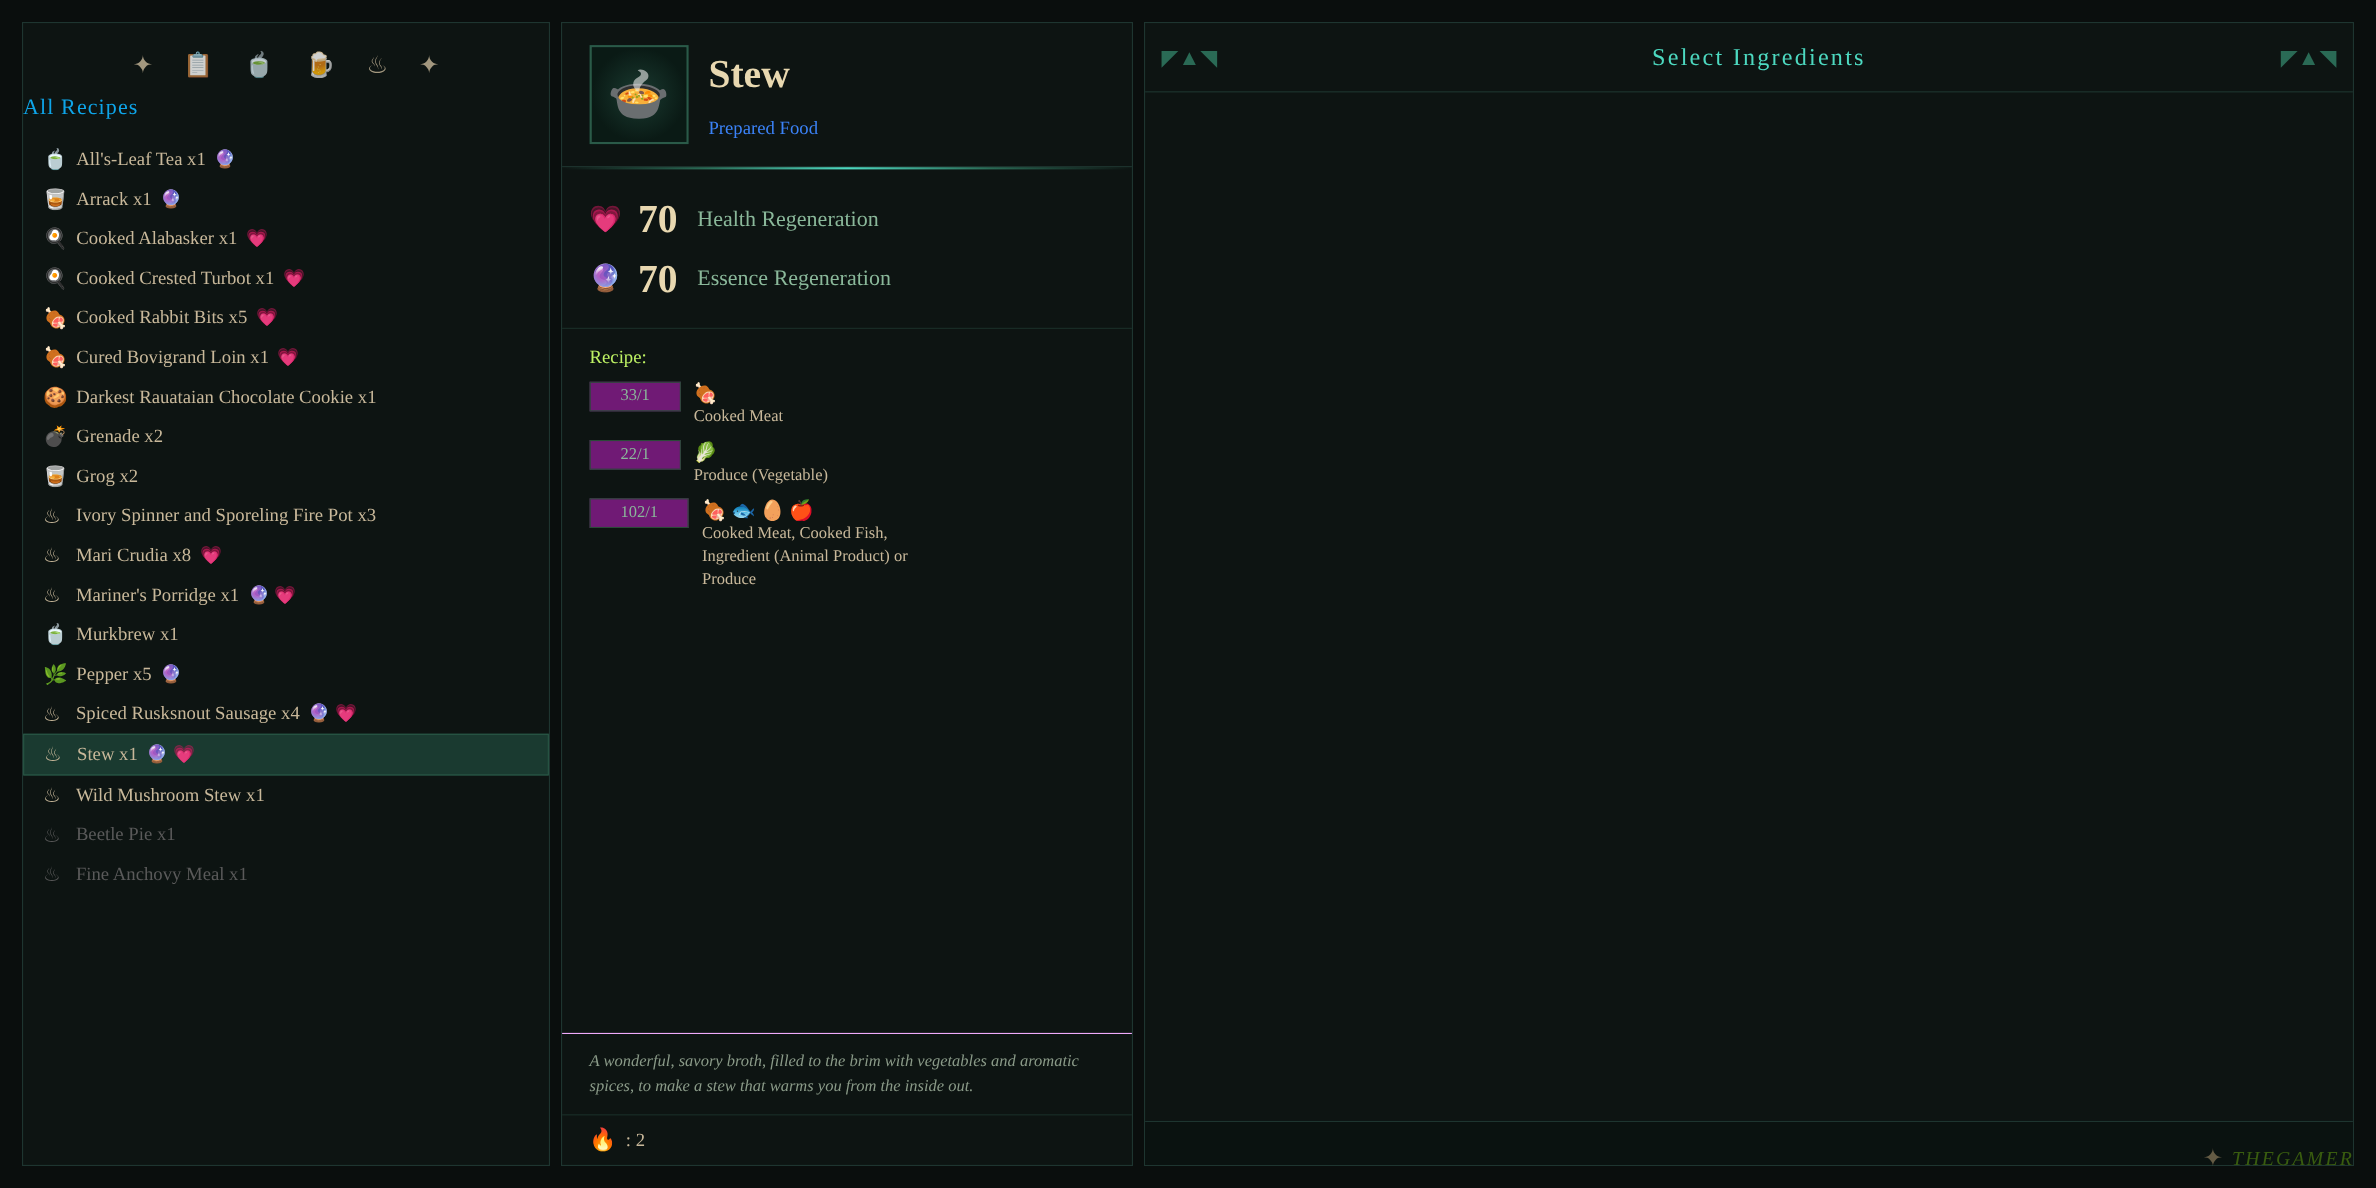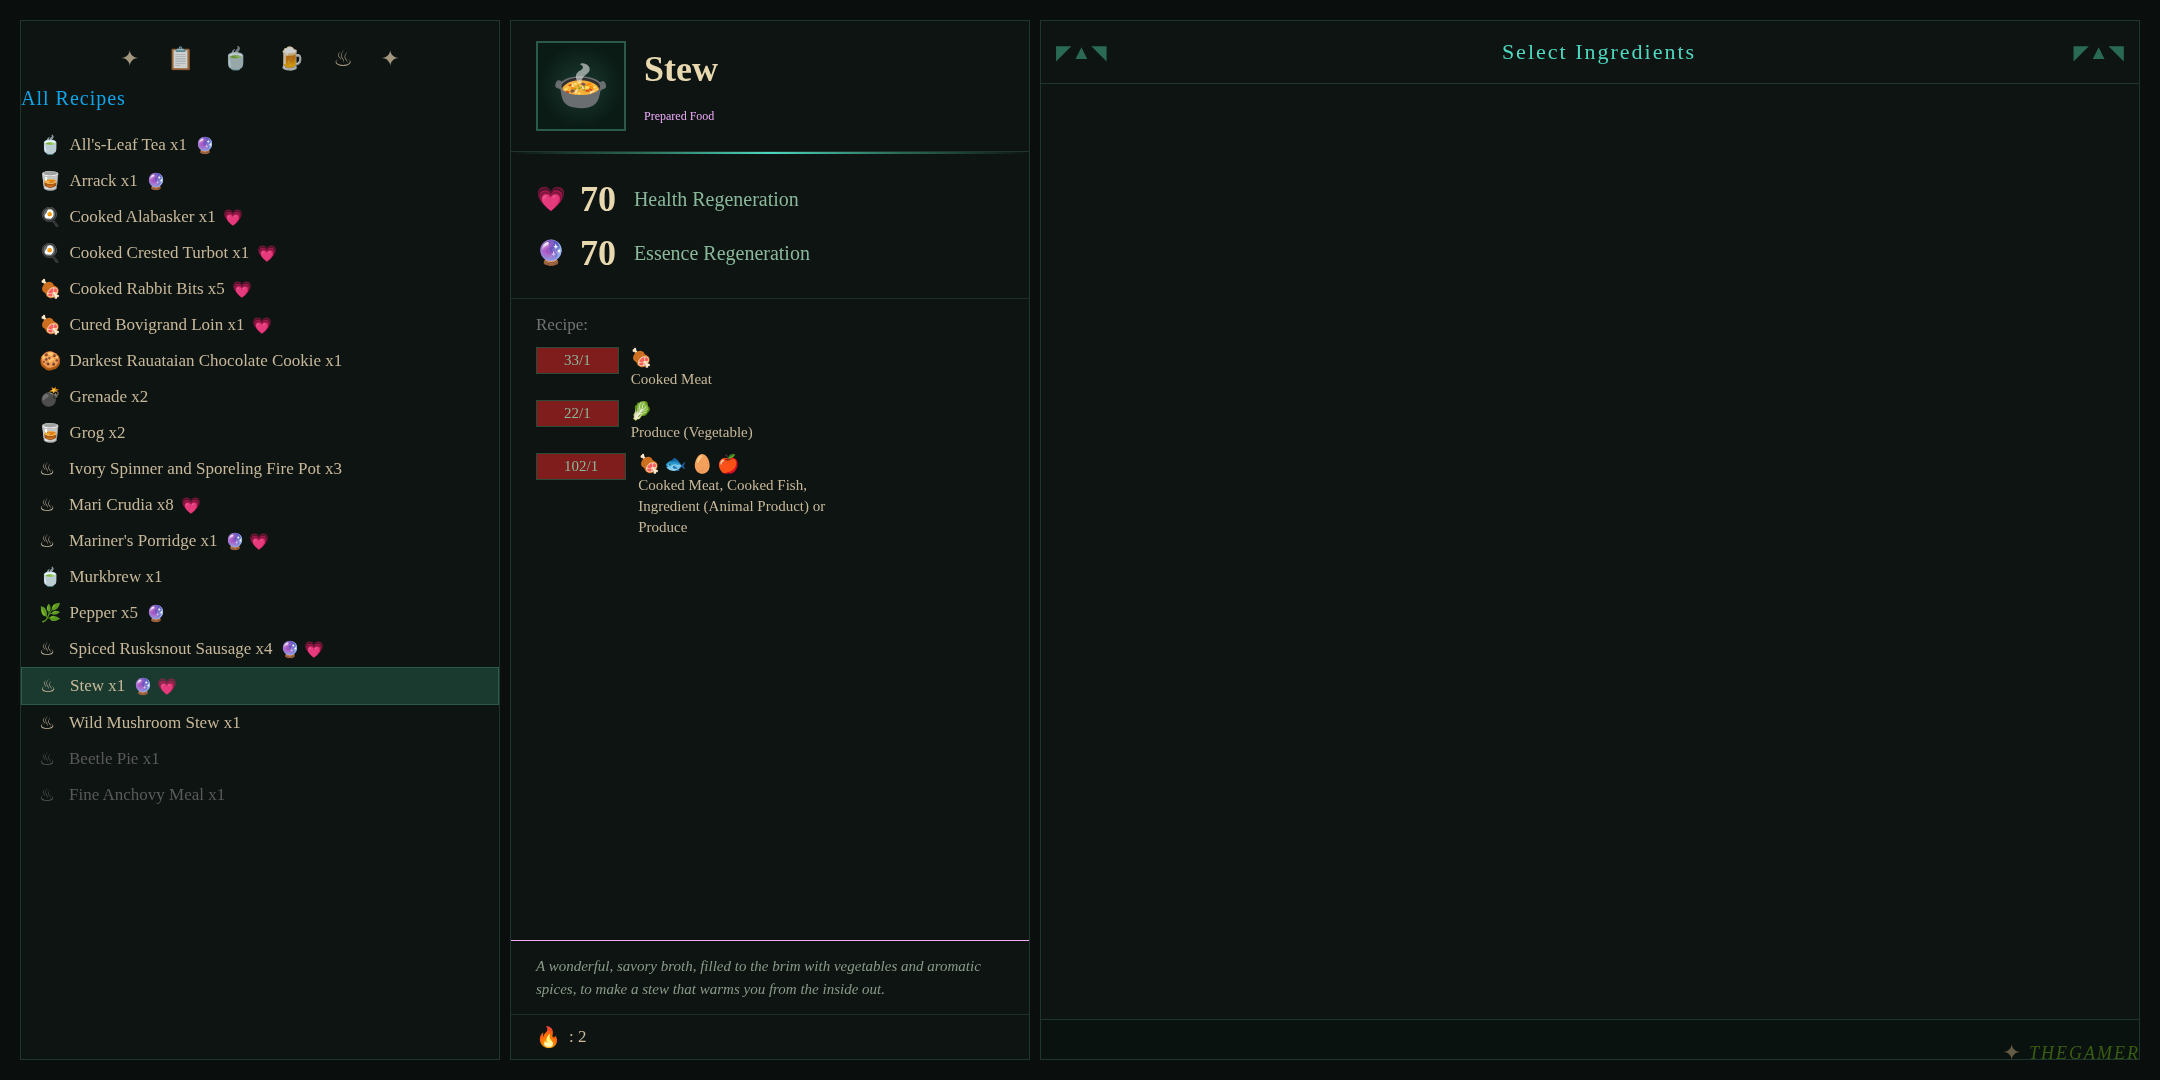--- a/index.html
+++ b/index.html
@@ -134,22 +134,22 @@
 
     .item-title-block { flex: 1; }
 
     .item-name {
       font-size: 36px;
       color: #e8d8b0;
       font-weight: bold;
     }
 
     .item-subtitle {
-      font-size: 12px;
-      color: #f0abfc;
+      font-size: 17px;
+      color: #3b82f6;
       margin-top: 19px;
     }
 
     .divider-teal {
       height: 2px;
       background: linear-gradient(to right, transparent, #2a6a55, #4dd9c0, #2a6a55, transparent);
       margin: 0;
     }
 
     .stats-section {
@@ -173,34 +173,34 @@
       flex: 1;
     }
 
     .makes-text {
       color: #4dd9c0;
       font-size: 17px;
       margin-bottom: 4px;
     }
 
     .recipe-label {
-      color: #737373;
+      color: #bef264;
       font-size: 17px;
       margin-bottom: 12px;
     }
 
     .ingredient-row {
       display: flex;
       align-items: flex-start;
       gap: 12px;
       margin-bottom: 10px;
     }
 
     .ingredient-count {
-      background: #7f1d1d;
+      background: #701a75;
       border: 1px solid #2a4a38;
       padding: 4px 27px;
       font-size: 15px;
       color: #8ab89a;
       min-width: 65px;
       text-align: center;
       white-space: nowrap;
     }
 
     .ingredient-icons {

